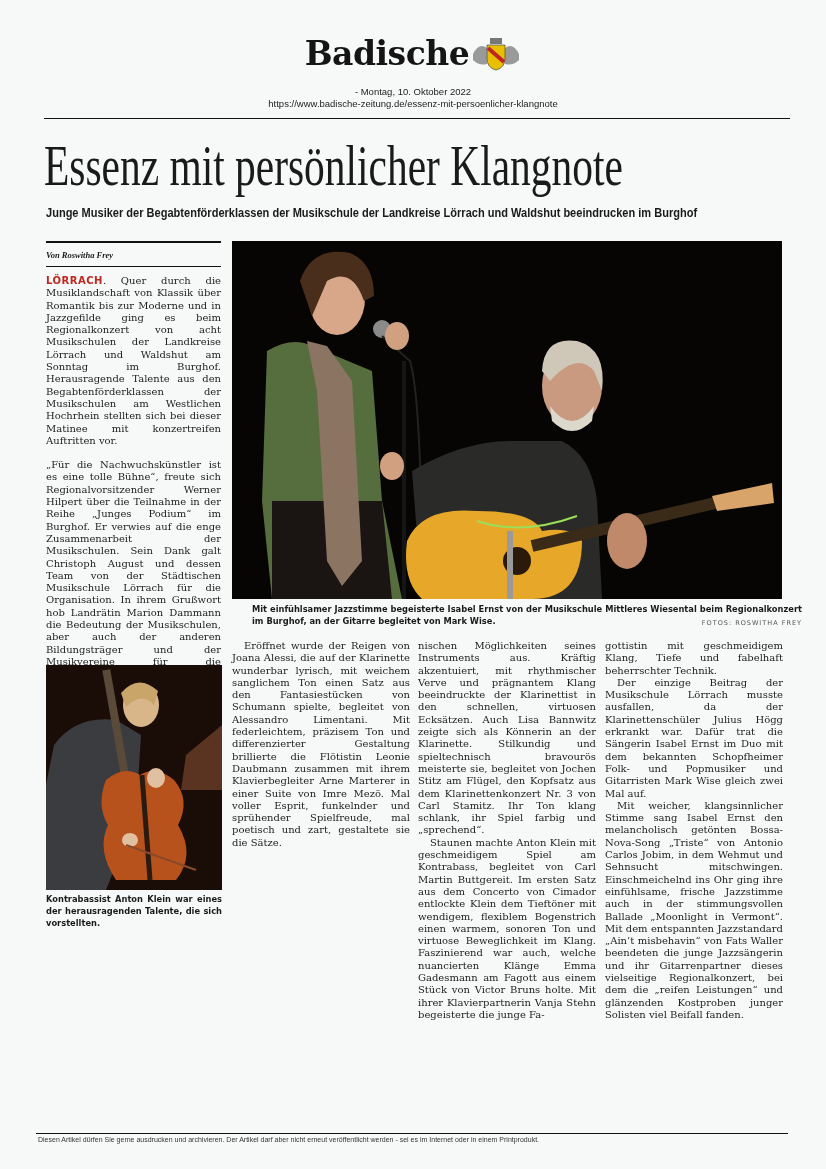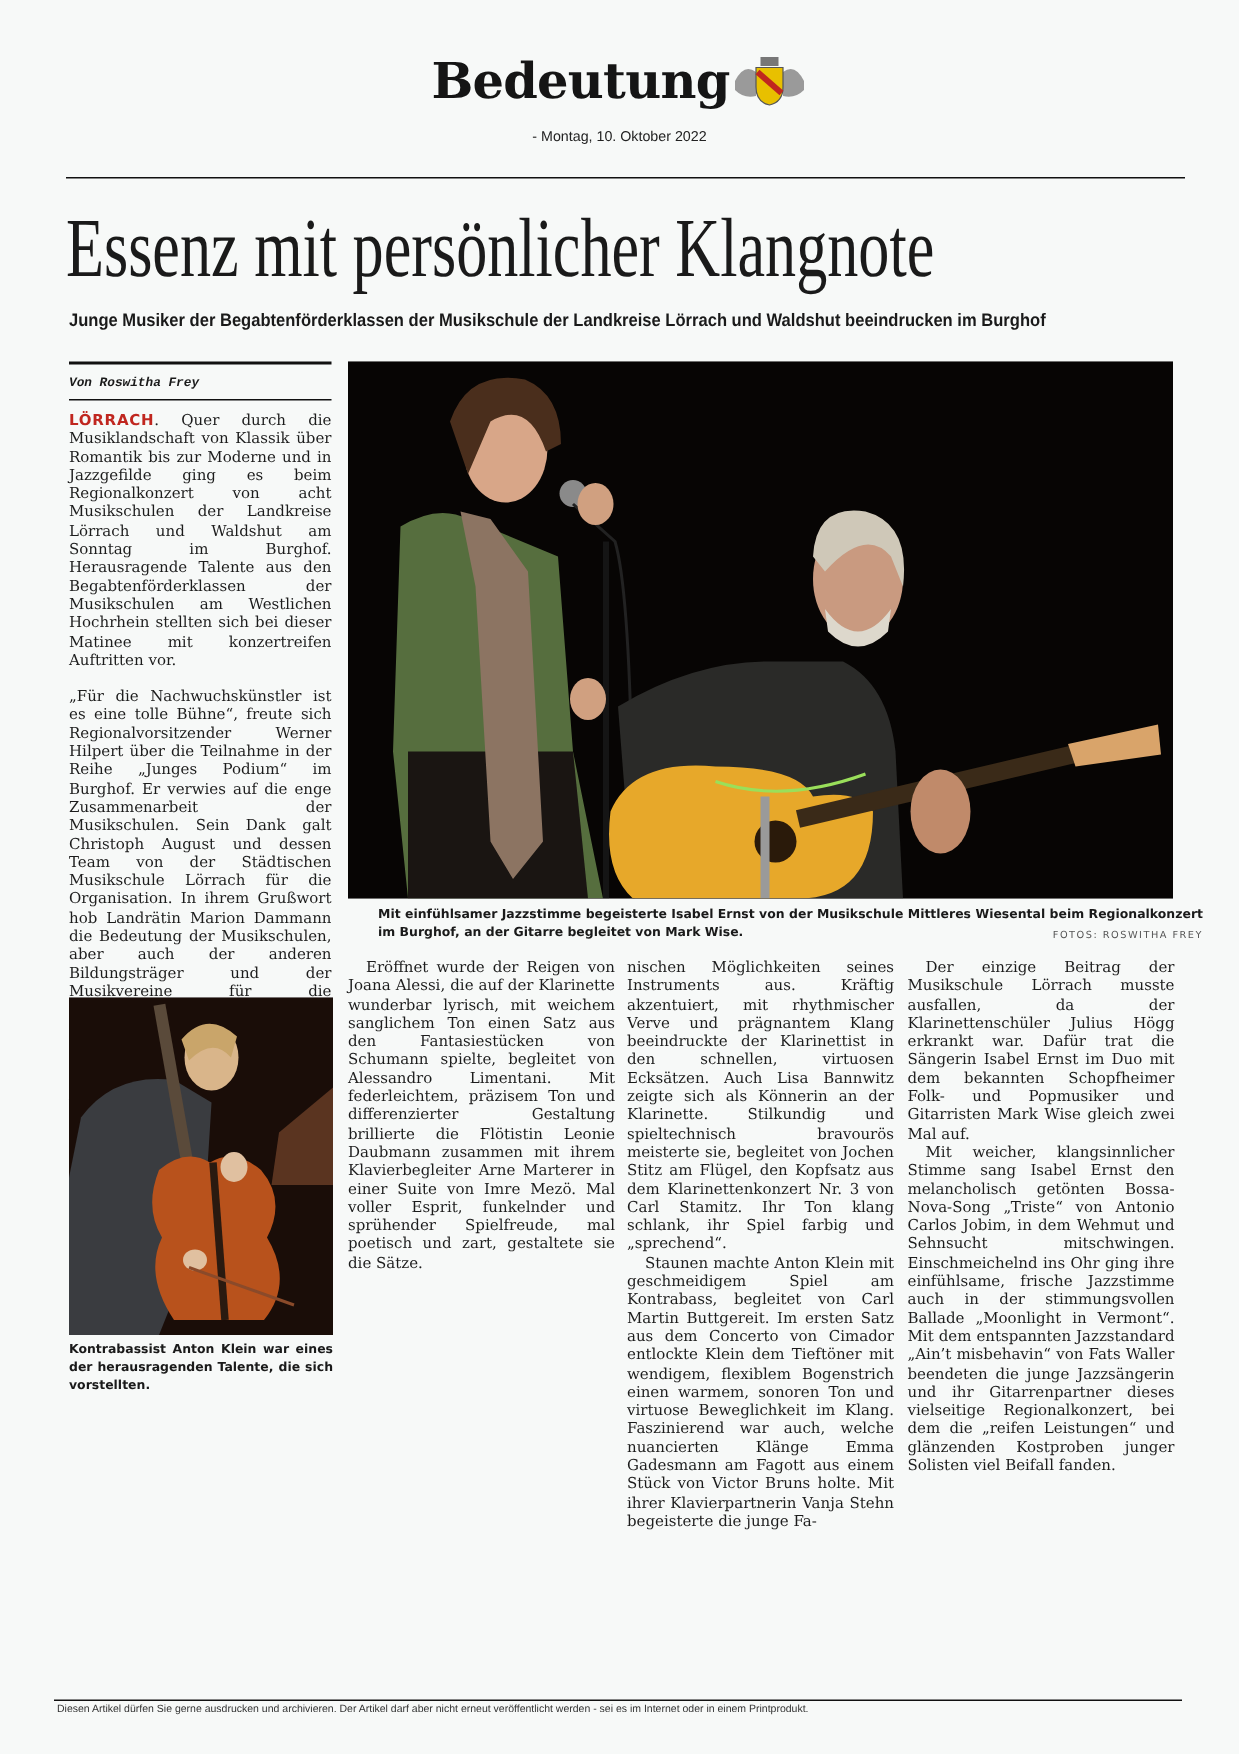--- a/index.html
+++ b/index.html
@@ -11,47 +11,48 @@
   .logo { display:inline-flex; align-items:center; gap:2px; font-family:"DejaVu Serif", serif; font-weight:bold; font-size:33px; letter-spacing:-0.5px; color:#151515; }
   .crest { display:inline-block; width:50px; height:36px; position:relative; }
   .meta { position:absolute; top:86px; left:0; width:826px; text-align:center; font-family:Liberation Sans, sans-serif; font-size:9.5px; line-height:12px; color:#222; }
   .rule-top { position:absolute; top:118px; left:44px; width:746px; height:1px; background:#111; }
   .headline { position:absolute; top:136px; left:44px; width:760px; font-family:"Liberation Serif", serif; font-size:56px; line-height:60px; transform:scaleX(0.74); transform-origin:left top; white-space:nowrap; letter-spacing:0px; }
   .subhead { position:absolute; top:206px; left:46px; width:760px; font-family:"Liberation Sans", sans-serif; font-weight:bold; font-size:12px; white-space:nowrap; transform:scaleX(0.92); transform-origin:left top; }
   .col { position:absolute; font-family:"DejaVu Serif", serif; font-size:10px; line-height:12.3px; text-align:justify; hyphens:auto; color:#1c1c1c; }
   .col p { margin:0; }
   .col p.ind { text-indent:12px; }
   .byline-rule { position:absolute; left:46px; width:175px; background:#111; }
-  .byline { position:absolute; top:250px; left:46px; font-family:Liberation Mono, monospace; font-style:italic; font-weight:bold; font-size:8.5px; }
+  .byline { position:absolute; top:250px; left:46px; font-family:Liberation Serif, serif; font-style:italic; font-weight:bold; font-size:8.5px; }
   .dateline { color:#c0261f; font-family:"DejaVu Sans", sans-serif; font-weight:bold; letter-spacing:0.5px; }
   .photo { position:absolute; overflow:hidden; }
   .caption { position:absolute; font-family:"DejaVu Sans", sans-serif; font-weight:bold; font-size:8.3px; line-height:12px; text-align:justify; }
   .credit { font-family:"DejaVu Sans", sans-serif; font-weight:normal; font-size:6.5px; letter-spacing:1px; color:#555; float:right; margin-top:2px; }
   .rule-bottom { position:absolute; top:1133px; left:36px; width:752px; height:1px; background:#111; }
   .footer { position:absolute; top:1136px; left:38px; font-family:Liberation Sans, sans-serif; font-size:7px; color:#333; white-space:nowrap; }
 </style>
 </head>
 <body>
 
 <div class="masthead">
   <span class="logo">
-    <span>Bedeutung</span>
+    <span>Badische</span>
     <span class="crest">
       <svg width="50" height="36" viewBox="0 0 50 36">
         <path d="M2 18 Q8 6 16 12 L16 28 Q8 30 2 24 Z" fill="#9a9a9a"></path>
         <path d="M48 18 Q42 6 34 12 L34 28 Q42 30 48 24 Z" fill="#9a9a9a"></path>
         <rect x="19" y="2" width="12" height="6" fill="#777"></rect>
         <path d="M16 9 H34 V22 Q34 32 25 34 Q16 32 16 22 Z" fill="#e8c000" stroke="#555" stroke-width="0.8"></path>
         <path d="M17 12 L33 26" stroke="#c0261f" stroke-width="4"></path>
       </svg>
     </span>
   </span>
 </div>
 <div class="meta">
   <div>- Montag, 10. Oktober 2022</div>
+  <div>https://www.badische-zeitung.de/essenz-mit-persoenlicher-klangnote</div>
 </div>
 <div class="rule-top"></div>
 
 <h1 class="headline" style="margin:0;font-weight:normal;">Essenz mit persönlicher Klangnote</h1>
 <div class="subhead">Junge Musiker der Begabtenförderklassen der Musikschule der Landkreise Lörrach und Waldshut beeindrucken im Burghof</div>
 
 <div class="byline-rule" style="top:241px;height:2px;"></div>
 <div class="byline">Von Roswitha Frey</div>
 <div class="byline-rule" style="top:266px;height:1px;"></div>
 
@@ -113,18 +114,19 @@
 <div class="col" style="top:640px;left:232px;width:178px;">
   <p class="ind">Eröffnet wurde der Reigen von Joana Alessi, die auf der Klarinette wunderbar lyrisch, mit weichem sanglichem Ton einen Satz aus den Fantasiestücken von Schumann spielte, begleitet von Alessandro Limentani. Mit federleichtem, präzisem Ton und differenzierter Gestaltung brillierte die Flötistin Leonie Daubmann zusammen mit ihrem Klavierbegleiter Arne Marterer in einer Suite von Imre Mezö. Mal voller Esprit, funkelnder und sprühender Spielfreude, mal poetisch und zart, gestaltete sie die Sätze.</p>
 </div>
 
 <div class="col" style="top:640px;left:418px;width:178px;">
   <p>nischen Möglichkeiten seines Instruments aus. Kräftig akzentuiert, mit rhythmischer Verve und prägnantem Klang beeindruckte der Klarinettist in den schnellen, virtuosen Ecksätzen. Auch Lisa Bannwitz zeigte sich als Könnerin an der Klarinette. Stilkundig und spieltechnisch bravourös meisterte sie, begleitet von Jochen Stitz am Flügel, den Kopfsatz aus dem Klarinettenkonzert Nr. 3 von Carl Stamitz. Ihr Ton klang schlank, ihr Spiel farbig und „sprechend“.</p>
   <p class="ind">Staunen machte Anton Klein mit geschmeidigem Spiel am Kontrabass, begleitet von Carl Martin Buttgereit. Im ersten Satz aus dem Concerto von Cimador entlockte Klein dem Tieftöner mit wendigem, flexiblem Bogenstrich einen warmem, sonoren Ton und virtuose Beweglichkeit im Klang. Faszinierend war auch, welche nuancierten Klänge Emma Gadesmann am Fagott aus einem Stück von Victor Bruns holte. Mit ihrer Klavierpartnerin Vanja Stehn begeisterte die junge Fa-</p>
 </div>
 
 <div class="col" style="top:640px;left:605px;width:178px;">
+  <p>gottistin mit geschmeidigem Klang, Tiefe und fabelhaft beherrschter Technik.</p>
   <p class="ind">Der einzige Beitrag der Musikschule Lörrach musste ausfallen, da der Klarinettenschüler Julius Högg erkrankt war. Dafür trat die Sängerin Isabel Ernst im Duo mit dem bekannten Schopfheimer Folk- und Popmusiker und Gitarristen Mark Wise gleich zwei Mal auf.</p>
   <p class="ind">Mit weicher, klangsinnlicher Stimme sang Isabel Ernst den melancholisch getönten Bossa-Nova-Song „Triste“ von Antonio Carlos Jobim, in dem Wehmut und Sehnsucht mitschwingen. Einschmeichelnd ins Ohr ging ihre einfühlsame, frische Jazzstimme auch in der stimmungsvollen Ballade „Moonlight in Vermont“. Mit dem entspannten Jazzstandard „Ain’t misbehavin“ von Fats Waller beendeten die junge Jazzsängerin und ihr Gitarrenpartner dieses vielseitige Regionalkonzert, bei dem die „reifen Leistungen“ und glänzenden Kostproben junger Solisten viel Beifall fanden.</p>
 </div>
 
 <div class="rule-bottom"></div>
 <div class="footer">Diesen Artikel dürfen Sie gerne ausdrucken und archivieren. Der Artikel darf aber nicht erneut veröffentlicht werden - sei es im Internet oder in einem Printprodukt.</div>
 
 </body></html>

